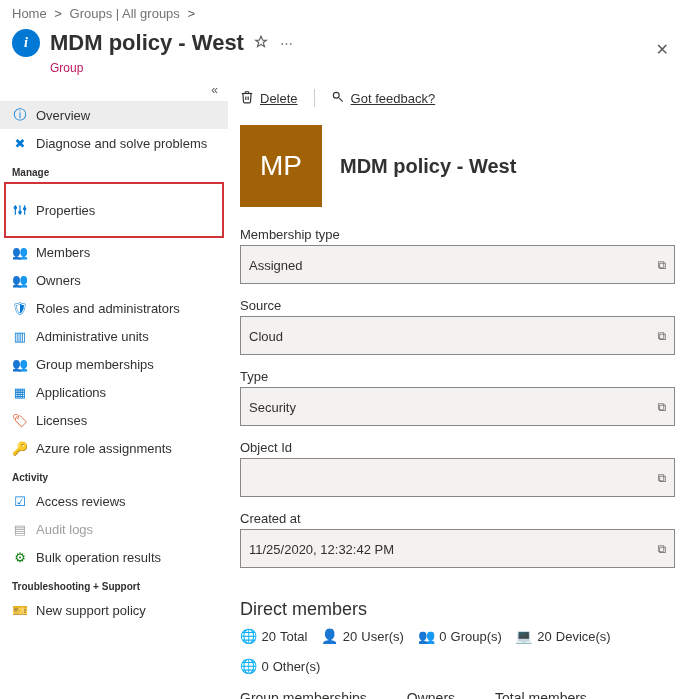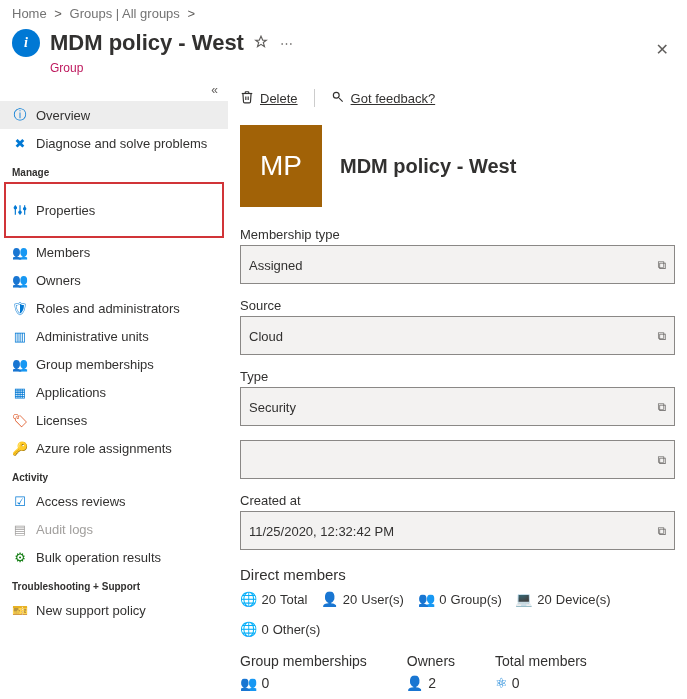--- a/index.html
+++ b/index.html
@@ -33,21 +33,21 @@
 
   .hero { display: flex; align-items: center; gap: 18px; padding: 8px 0 20px; }
   .hero-tile { width: 82px; height: 82px; background: #a16207; color: #fff; display: flex; align-items: center; justify-content: center; font-size: 28px; font-weight: 400; }
   .hero-title { font-size: 20px; font-weight: 700; }
 
   .field { margin-bottom: 14px; }
   .field-label { font-size: 13px; margin-bottom: 3px; }
   .field-box { background: #f3f2f1; border: 1px solid #8a8886; padding: 12px 8px; display: flex; align-items: flex-start; justify-content: space-between; font-size: 13px; height:39px; color:#323130; }
   .copy-icon { color: #605e5c; cursor: pointer; font-size: 12px; }
 
-  .stats-title { font-size: 15px; margin: 16px 0 8px; }
+  .stats-title { font-size: 18px; margin: 31px 0 8px; }
   .stats-row { display: flex; gap: 14px; align-items: center; font-size: 13px; flex-wrap: wrap;}
   .stat { display: flex; align-items: center; gap: 4px; white-space: nowrap;}
   .stat .num { font-weight: 400; }
   .stat-icon { font-size: 14px; }
   .blue { color: #0078d4; }
 
   .triple { display: flex; margin-top: 16px; gap: 40px;}
   .triple h4 { font-size: 14px; font-weight: 400; margin-bottom: 6px; }
   .triple .stat { font-size: 14px; }
 </style>
@@ -204,20 +204,21 @@
       </div>
     </div>
     <div class="field">
       <div class="field-label">Type</div>
       <div class="field-box">
         <span>Security</span>
         <span class="copy-icon">⧉</span>
       </div>
     </div>
     <div class="field">
+      <div class="field-label">Object Id</div>
       <div class="field-box">
         <span></span>
         <span class="copy-icon">⧉</span>
       </div>
     </div>
     <div class="field">
       <div class="field-label">Created at</div>
       <div class="field-box">
         <span>11/25/2020, 12:32:42 PM</span>
         <span class="copy-icon">⧉</span>

